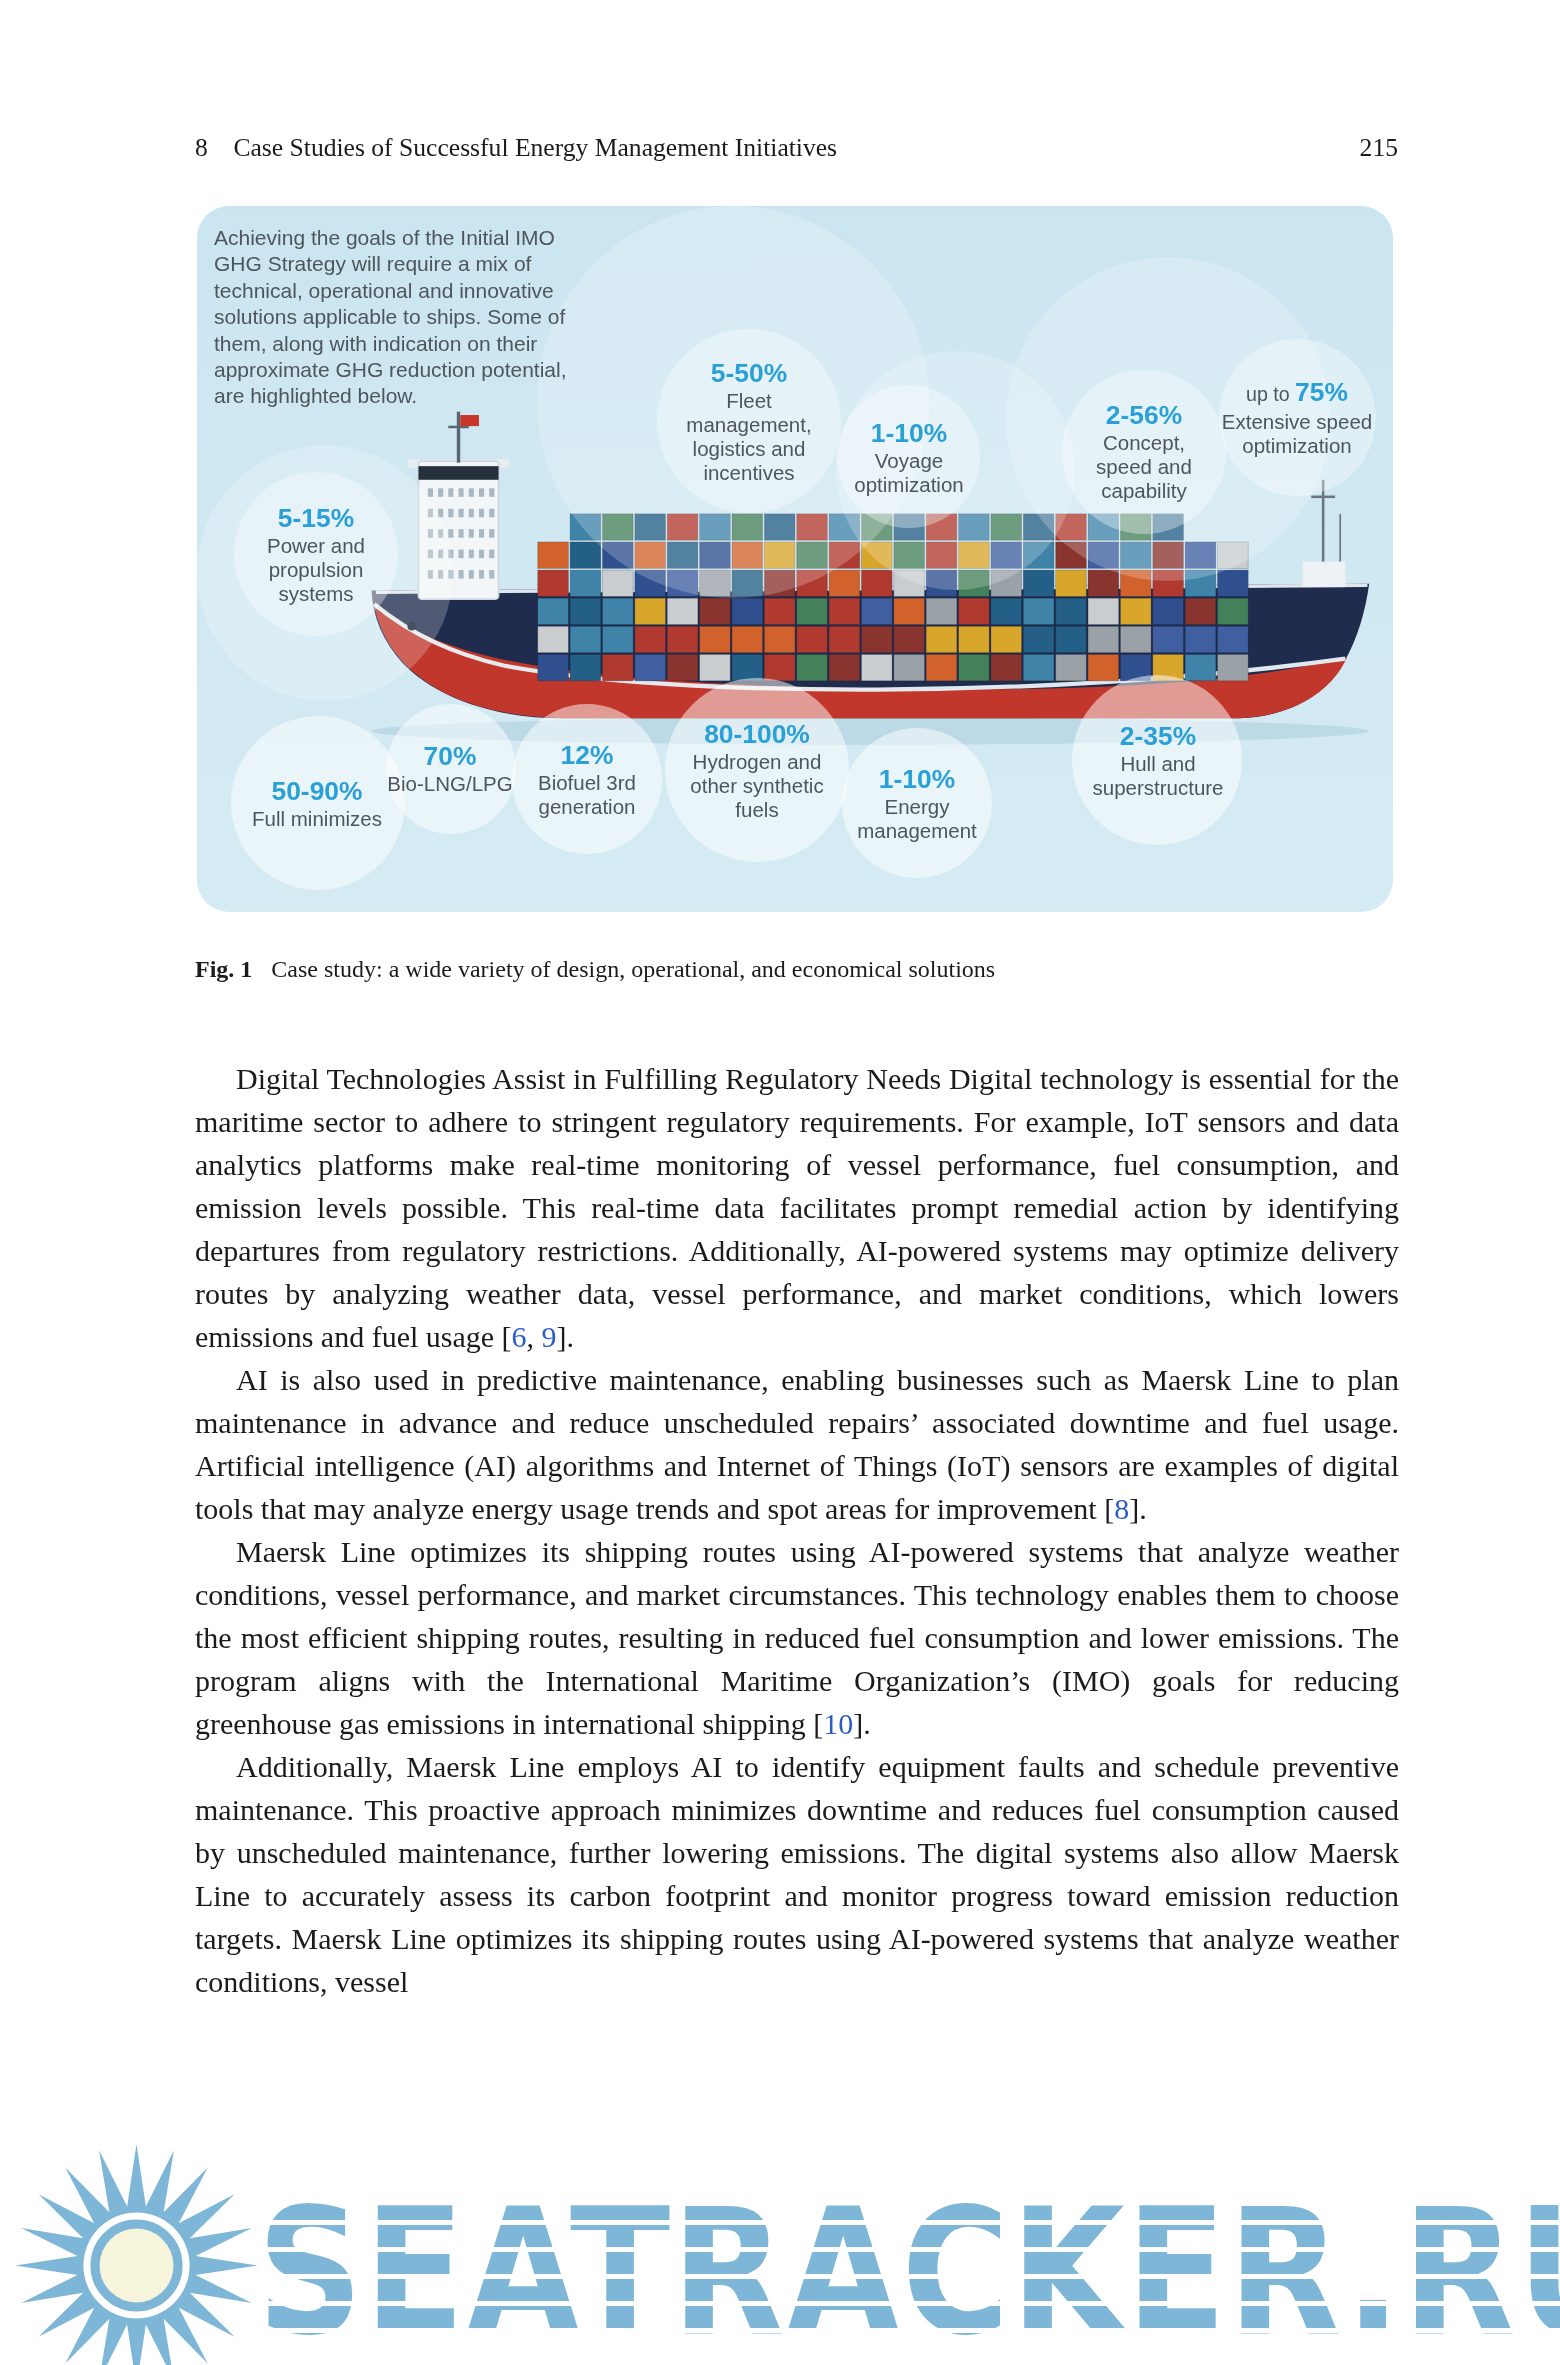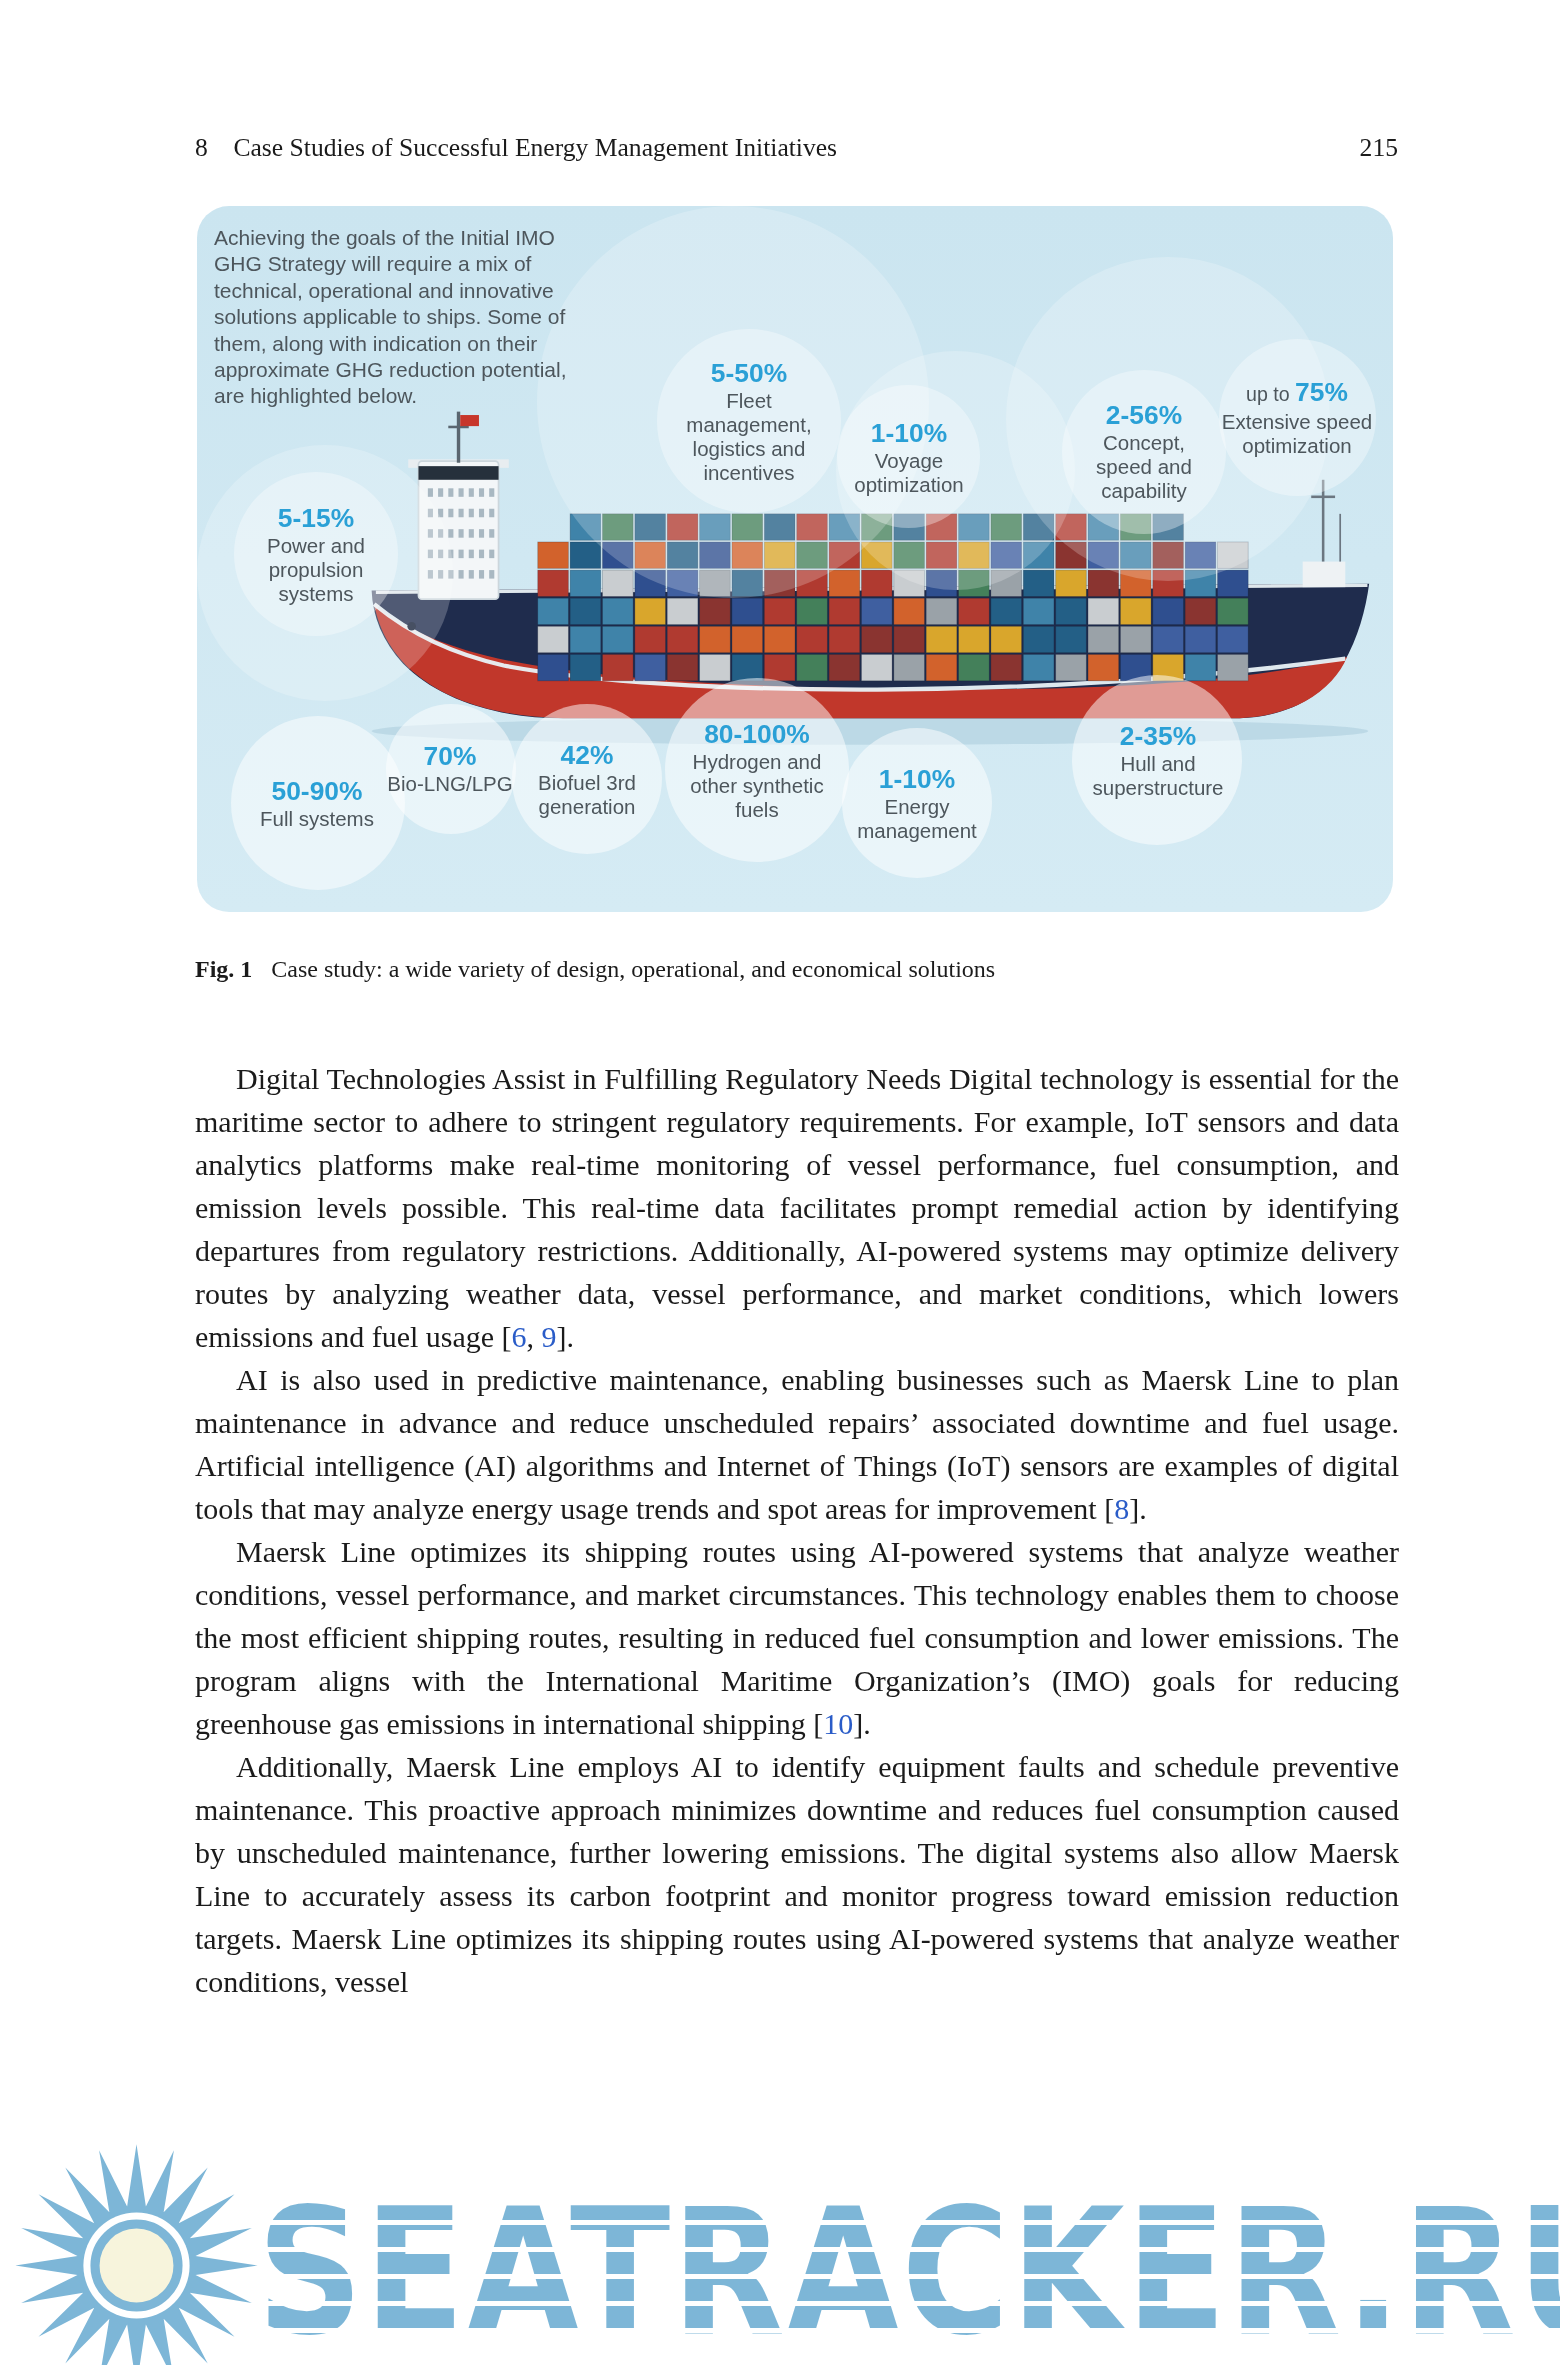--- a/index.html
+++ b/index.html
@@ -309,28 +309,28 @@
         <div class="fig-label" style="left: 1092px; top: 211px; width: 196px;">
           <div class="pct"><span class="prefix">up to </span>75%</div>
           <div class="txt">Extensive speed optimization</div>
         </div>
         <div class="fig-label" style="left: 111px; top: 348px; width: 136px;">
           <div class="pct">5-15%</div>
           <div class="txt">Power and propulsion systems</div>
         </div>
         <div class="fig-label" style="left: 112px; top: 597px; width: 145px;">
           <div class="pct">50-90%</div>
-          <div class="txt">Full systems</div>
+          <div class="txt">Full minimizes</div>
         </div>
         <div class="fig-label" style="left: 245px; top: 562px; width: 170px;">
           <div class="pct">70%</div>
           <div class="txt">Bio-LNG/LPG</div>
         </div>
         <div class="fig-label" style="left: 382px; top: 573px; width: 145px;">
-          <div class="pct">42%</div>
+          <div class="pct">12%</div>
           <div class="txt">Biofuel 3rd generation</div>
         </div>
         <div class="fig-label" style="left: 552px; top: 564px; width: 179px;">
           <div class="pct">80-100%</div>
           <div class="txt">Hydrogen and other synthetic fuels</div>
         </div>
         <div class="fig-label" style="left: 712px; top: 597px; width: 153px;">
           <div class="pct">1-10%</div>
           <div class="txt">Energy management</div>
         </div>

